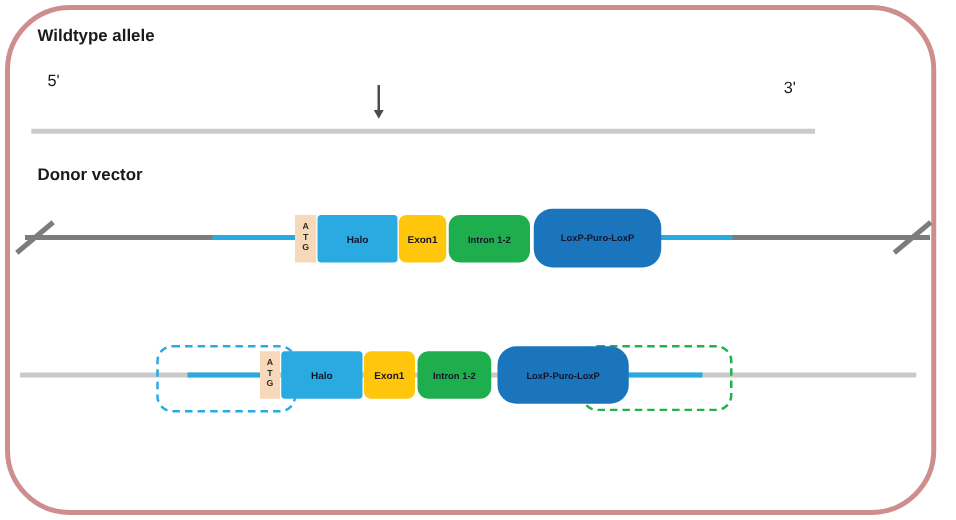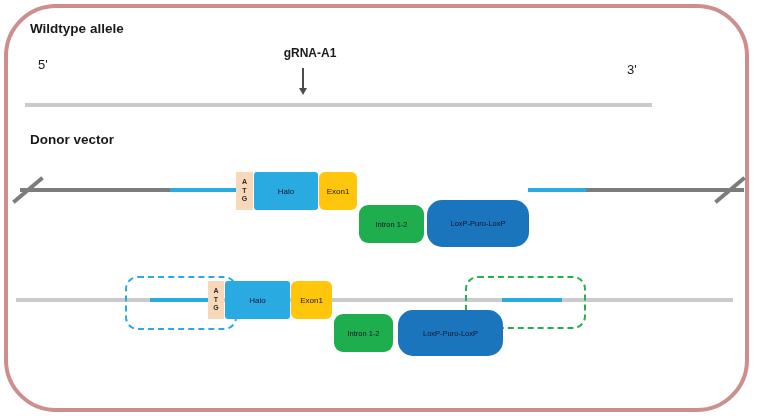--- a/index.html
+++ b/index.html
@@ -16,37 +16,36 @@
   .grna{position:absolute;left:260px;top:46px;width:100px;text-align:center;
         font-size:12px;font-weight:bold;z-index:4;}
   .hline{position:absolute;height:4px;z-index:1;}
   .slash{position:absolute;width:38px;height:4px;transform:rotate(-40deg);z-index:1;}
   .arrow-stem{position:absolute;left:302px;top:68px;width:2px;height:21px;background:#4C4C4E;z-index:3;}
   .arrow-head{position:absolute;left:299px;top:88px;width:0;height:0;
       border-left:4px solid transparent;border-right:4px solid transparent;
       border-top:7px solid #4C4C4E;z-index:3;}
   .gene-box{
     position:absolute;z-index:3;display:flex;align-items:center;justify-content:center;
-    font-size:8px;color:#14142a;text-align:center;
+    font-size:8px;color:#14142a;text-align:center;font-weight:bold;
   }
   .atg{font-weight:bold;font-size:7px;line-height:8.5px;white-space:pre-line;color:#2a2a2a;}
-  .lbl-sm{font-size:7.5px;margin-top:33px;}
+  .lbl-sm{font-size:7.5px;}
   .dashed-box{position:absolute;border:2.5px dashed;border-radius:13px;z-index:2;background:transparent;}
 </style>
 </head>
 <body>
 
 <div id="canvas">
 
   <div class="frame" style="border-color: rgb(207, 142, 142);"></div>
 
   <div class="sec-title" style="left:30px;top:21px;">Wildtype allele</div>
   <div class="prime" style="left:38px;top:57px;">5'</div>
   <div class="prime" style="left:627px;top:62px;">3'</div>
-  <div class="grna">gRNA-A1</div>
   <div class="arrow-stem"></div>
   <div class="arrow-head"></div>
   <div class="hline" style="left: 25px; top: 103px; width: 627px; background-color: rgb(201, 202, 203);"></div>
 
   <div class="sec-title" style="left:30px;top:132px;text-align:center;">Donor vector</div>
   <div class="slash" style="left: 9px; top: 188px; background-color: rgb(123, 124, 126);"></div>
   <div class="slash" style="left: 711px; top: 188px; background-color: rgb(123, 124, 126);"></div>
   <div class="hline" style="left: 20px; top: 188px; width: 152px; background-color: rgb(123, 124, 126);"></div>
   <div class="hline" style="left: 170px; top: 188px; width: 70px; background-color: rgb(41, 171, 226);"></div>
   <div class="hline" style="left: 528px; top: 188px; width: 60px; background-color: rgb(41, 171, 226);"></div>

